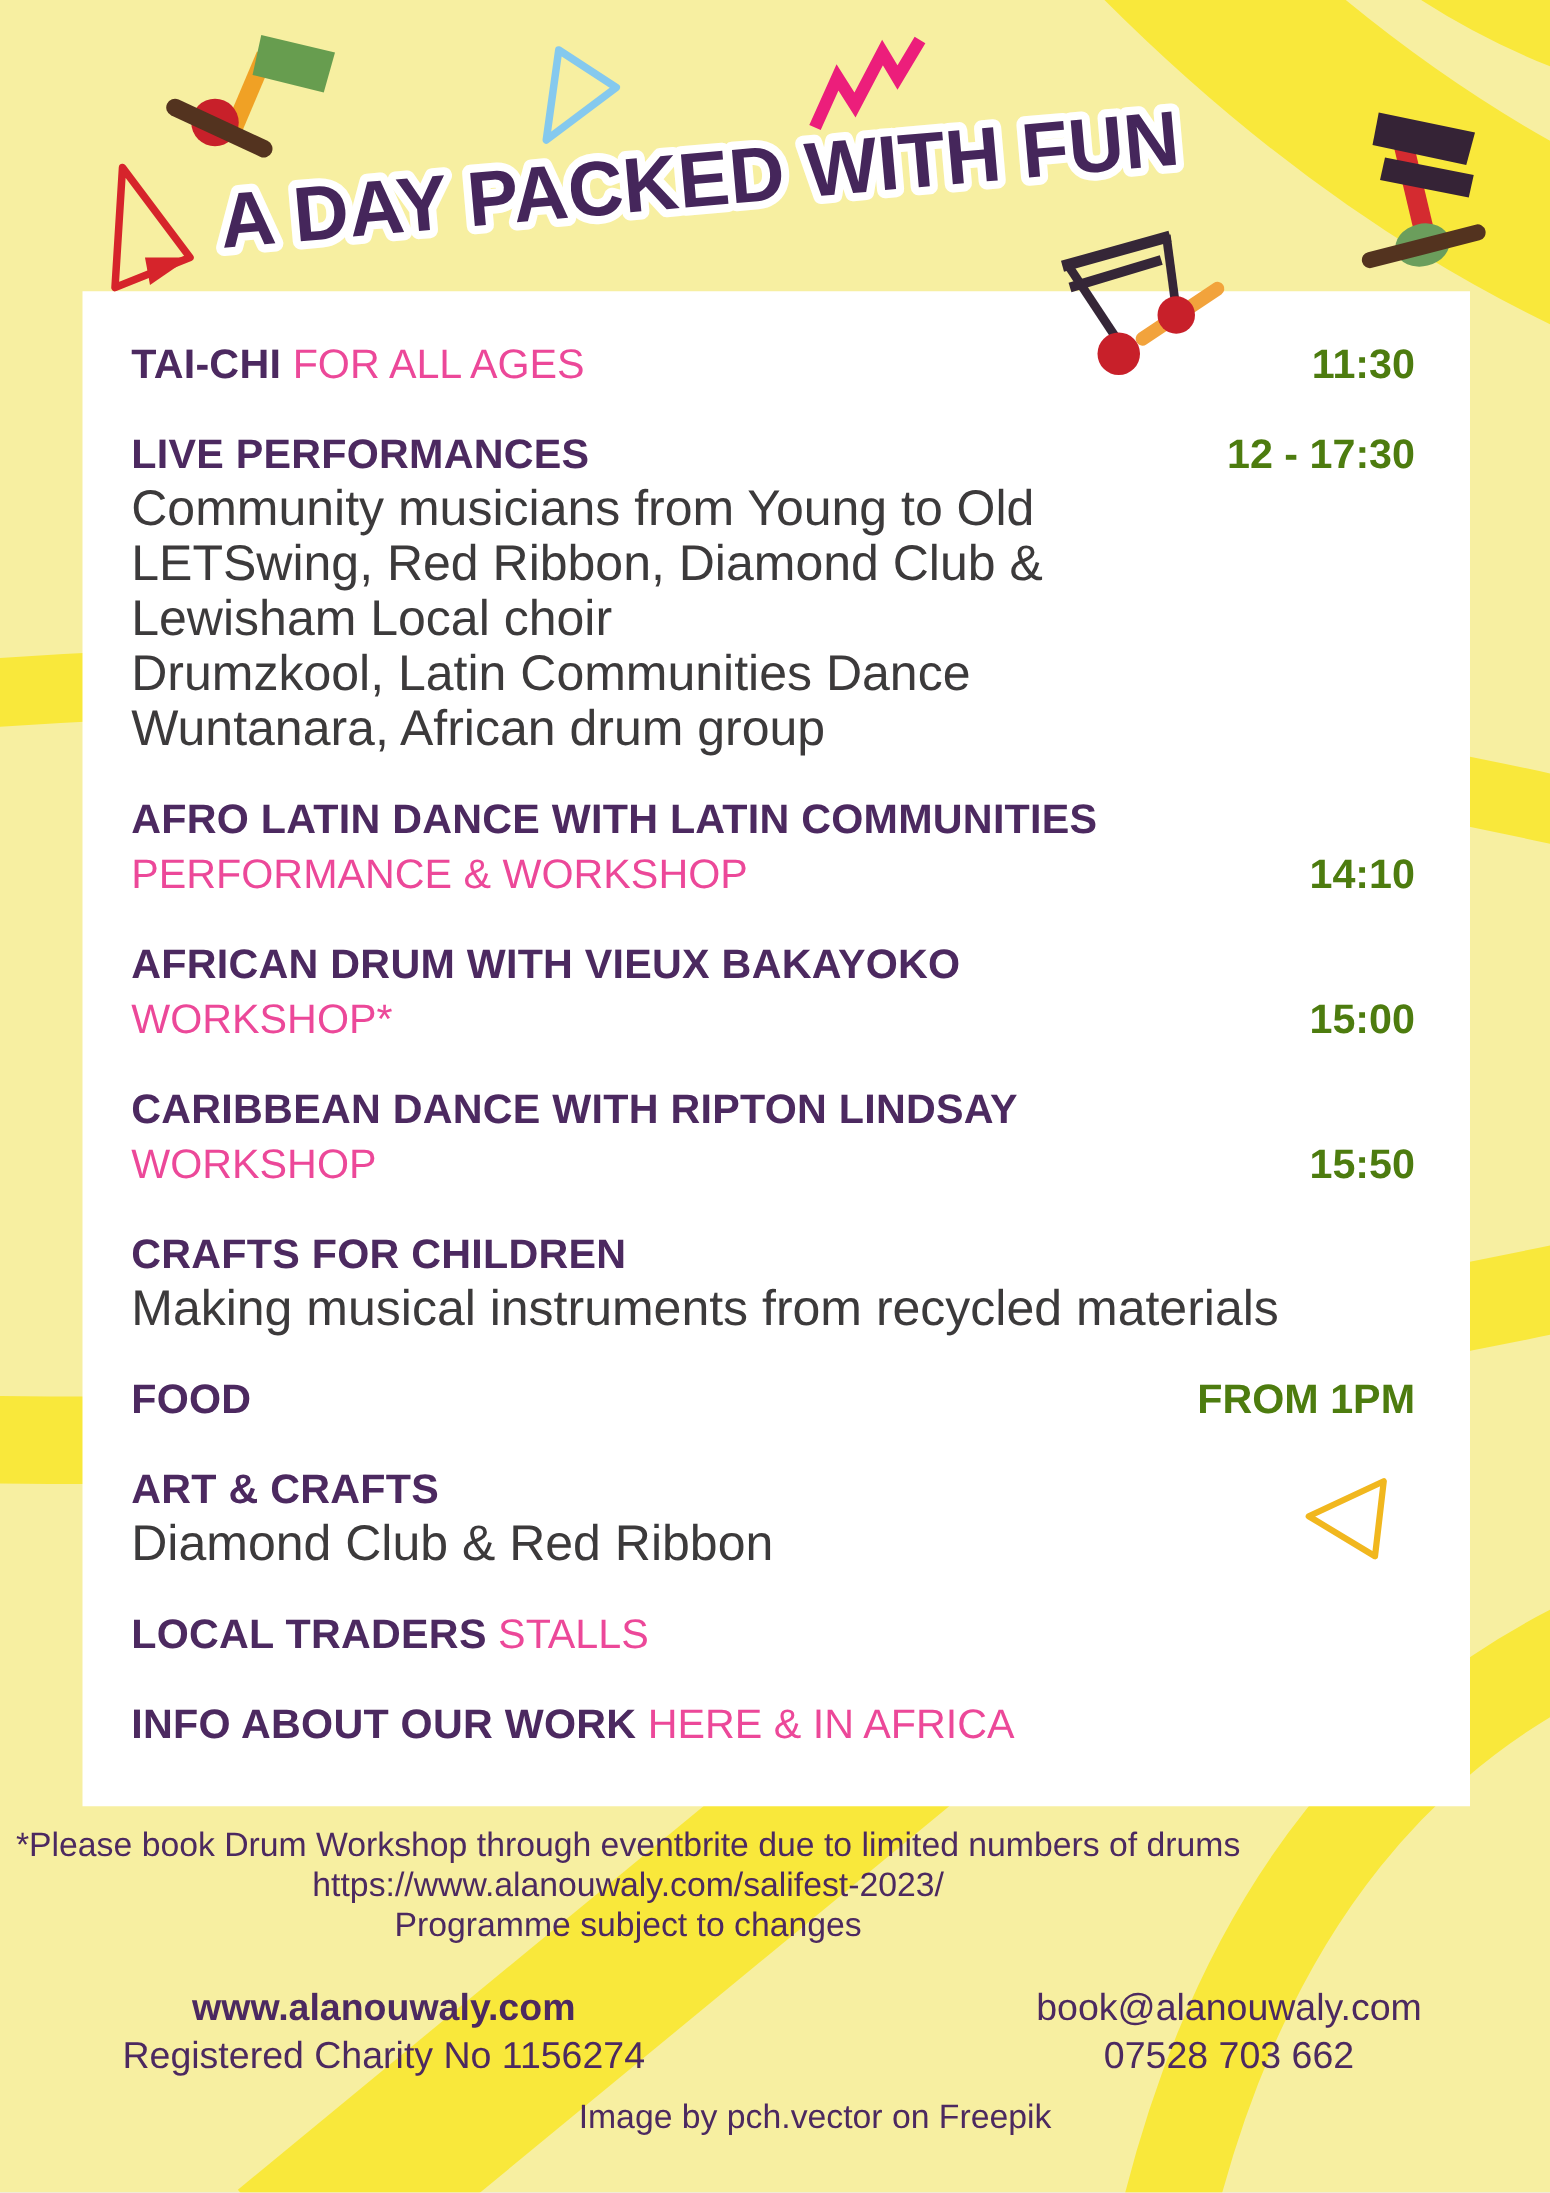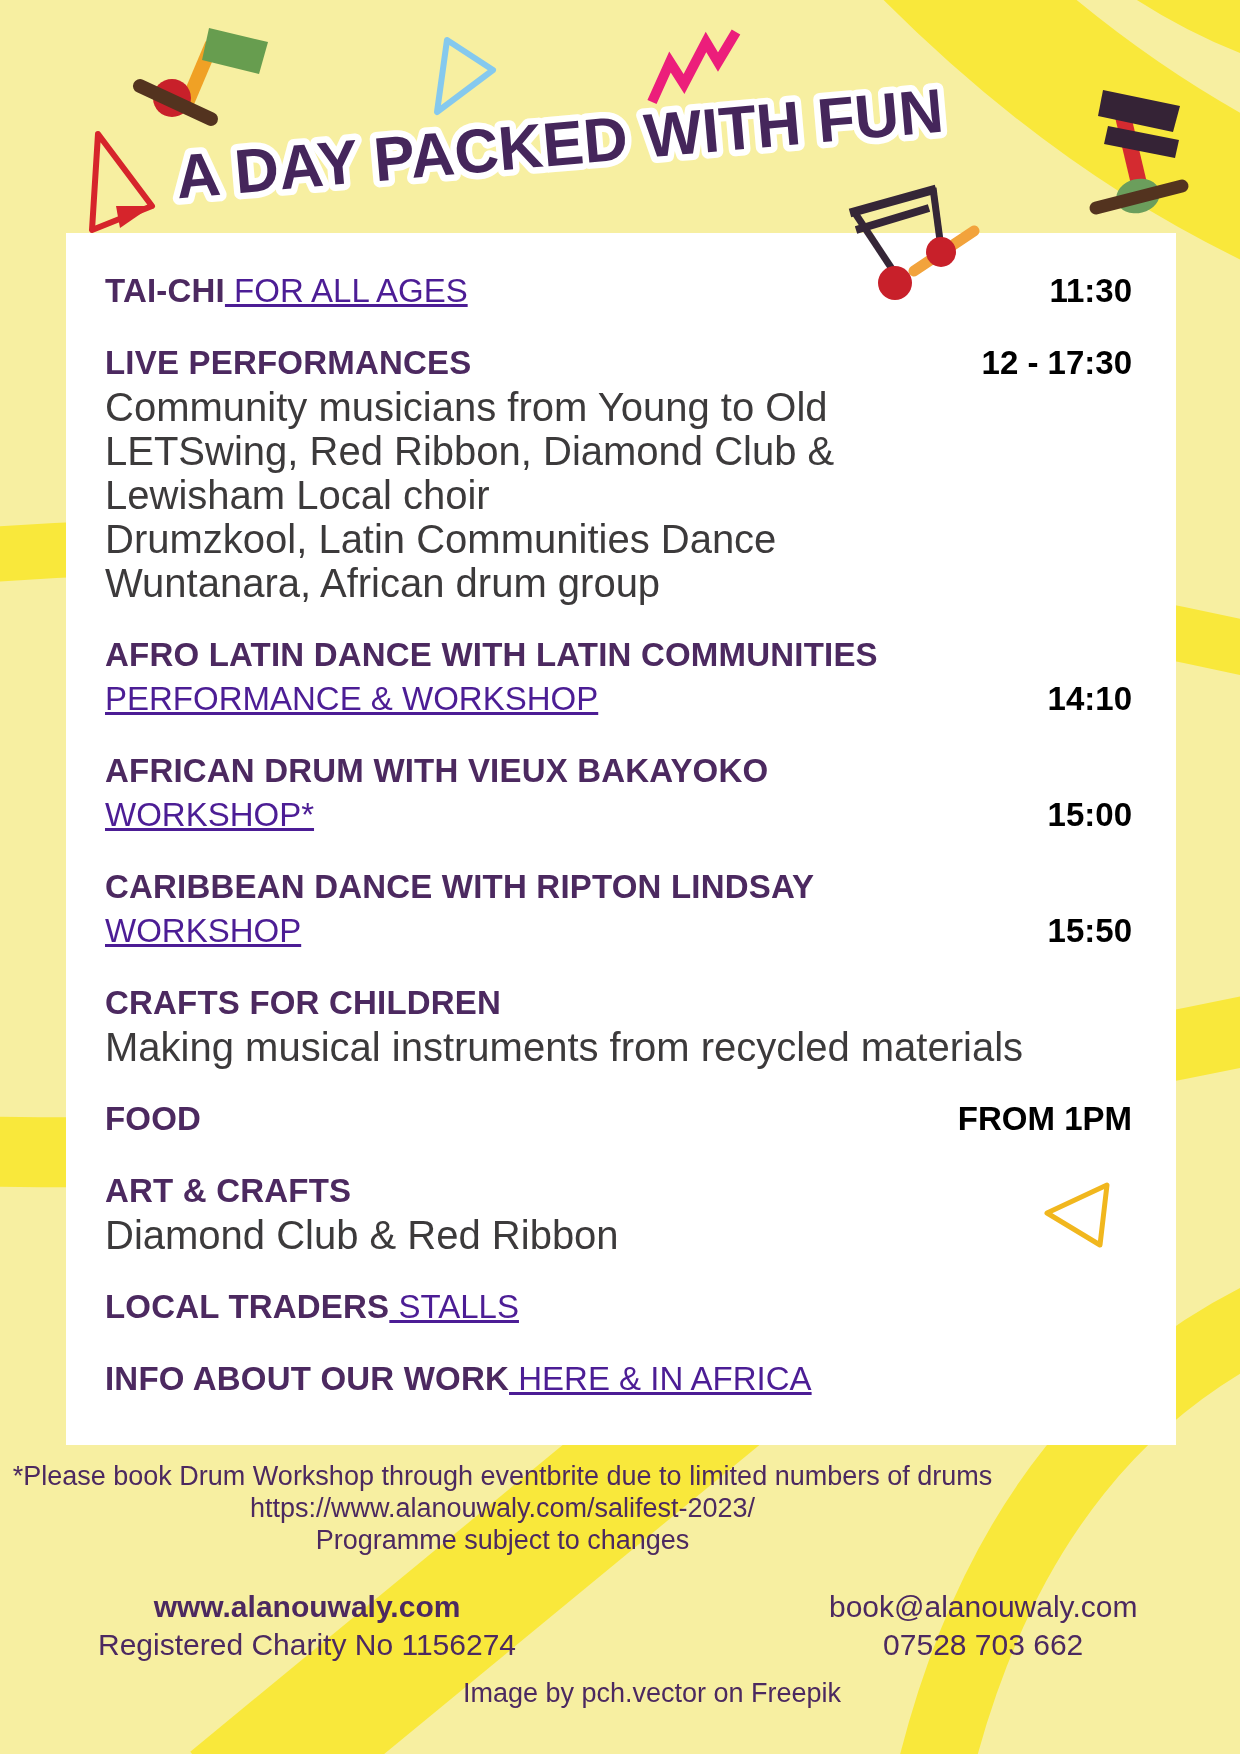--- a/index.html
+++ b/index.html
@@ -18,22 +18,22 @@
     width:1110px;height:1212px;
     background:#FFFFFF;
     box-sizing:border-box;
     padding:36px 44px 0 39px;
     z-index:1;
     overflow:hidden;
   }
   .item{margin-bottom:28px;}
   .line{display:flex;align-items:baseline;min-height:44px;line-height:44px;}
   .b{font-weight:bold;font-size:33px;color:#4C2960;letter-spacing:.2px;white-space:pre;}
-  .r{font-weight:400;font-size:33px;color:#4c1d95;white-space:pre;text-decoration:underline;}
-  .time{margin-left:auto;font-weight:bold;font-size:33px;color:#000000;white-space:pre;}
+  .r{font-weight:400;font-size:33px;color:#ec4899;white-space:pre;}
+  .time{margin-left:auto;font-weight:bold;font-size:33px;color:#4d7c0f;white-space:pre;}
   .desc{font-size:40px;color:#3C3A3B;line-height:44px;min-height:44px;}
   .footer-note{
     position:absolute;left:0;top:1460px;width:1005px;z-index:1;
     text-align:center;color:#4C2960;font-size:27px;line-height:32px;
   }
   .footer-cols{position:absolute;left:0;top:1588px;width:1240px;z-index:1;}
   .fcol{position:absolute;top:0;font-size:30px;line-height:38px;color:#4C2960;text-align:center;}
   .fcol.left{left:98px;}
   .fcol.right{left:829px;}
   .fbold{font-weight:bold;}

